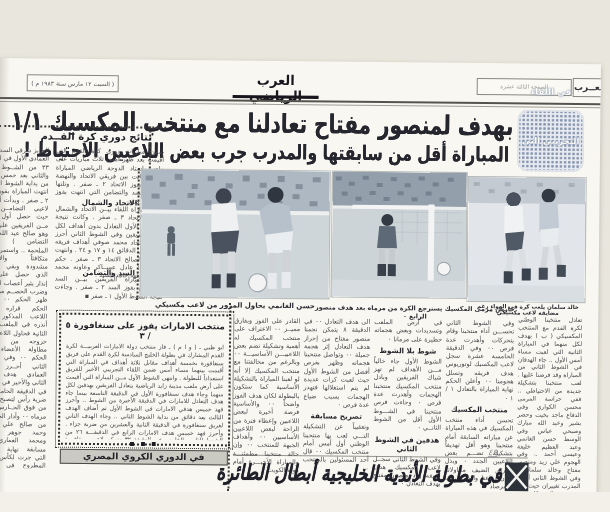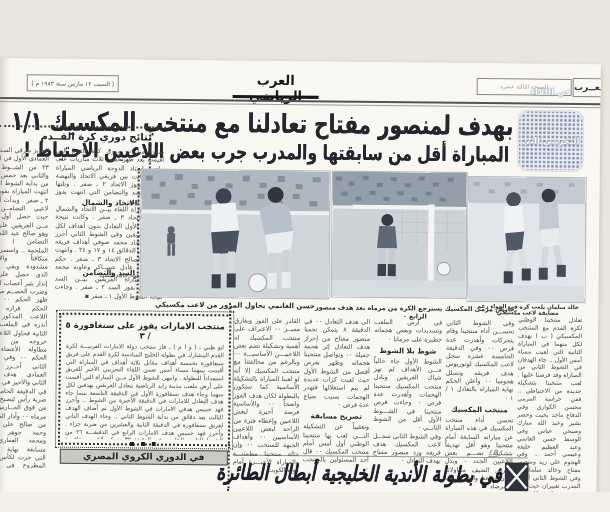--- a/index.html
+++ b/index.html
@@ -226,20 +226,21 @@
     <div class="abs" style="left:449px;top:256px;width:68px;">
       <div class="tiny">وفي الشوط الثاني تحســـن أداء منتخبنا وقام بتحركات وأهدرت عدة فرص ٠٠ وفي الدقيقة الخامسة عشرة سجل لاعب المكسيك لوتوريوس هدف فريقه وتسلل هجومنا ٠٠ وأعلن الحكم نهاية المباراة بالتعادل ١ / ١ ٠</div>
       <div class="subhead">منتخب المكسيك</div>
       <div class="tiny">تحسن أداء منتخب المكسيك في هذه المباراة عن مباراته السابقة أمام منتخبنا وهو أقل تهديفاً بتشكيلة تضـــم بعض اللاعبين الجدد ٠ وبذل الفريق الضيف محاولاته وكان دفاعنا والحارس لها بالمرصاد ٠</div>
     </div>
 
     <div class="abs" style="left:377px;top:256px;width:68px;">
       <div class="tiny">في أرض الملعب وتسديدات وبعض هجماته خطيرة على مرمانا ٠</div>
       <div class="subhead">شوط بلا الشوط</div>
       <div class="tiny">الشوط الأول جاء خالياً مـــن الأهداف لم تهز شباك الفريقين وبادل منتخب المكسيك منتخبنا الهجمات وأهدرت عدة فرص ٠ وجاءت فرص منتخبنا في الشـــوط الأول أقل من الشوط الثانــي ٠</div>
+      <div class="subhead">هدفين في الشوط الثاني</div>
       <div class="tiny">وفي الشوط الثاني سجــل لاعب المكسيك هدف فريقه ورد منصور مفتاح بهدف التعادل ٠</div>
     </div>
 
     <div class="abs" style="left:307px;top:256px;width:66px;">
       <div class="tiny">الى هدف التعادل ٠٠ في الدقيقة ٨ يتمكن نجمنا منصور مفتاح من إحراز هدف التعادل إثر هجمة جميلة ٠٠ وتواصل منتخبنا هجماته وظهر بفرص أفضل من الشوط الأول حيث لعبت كرات عديدة لم يتم استغلالها فتهدر الهجمات بسبب ضياع عدة فرص ٠</div>
       <div class="subhead">تصريح مسابقة</div>
       <div class="tiny">وتعقيباً عن التشكيلة التـــي لعب بها منتخبنا الوطني أول أمس أمام منتخب المكسيك ٠٠ قال أحد المسئولين بالمنتخب ٠٠</div>
     </div>
 
     <div class="abs" style="left:237px;top:256px;width:66px;">

